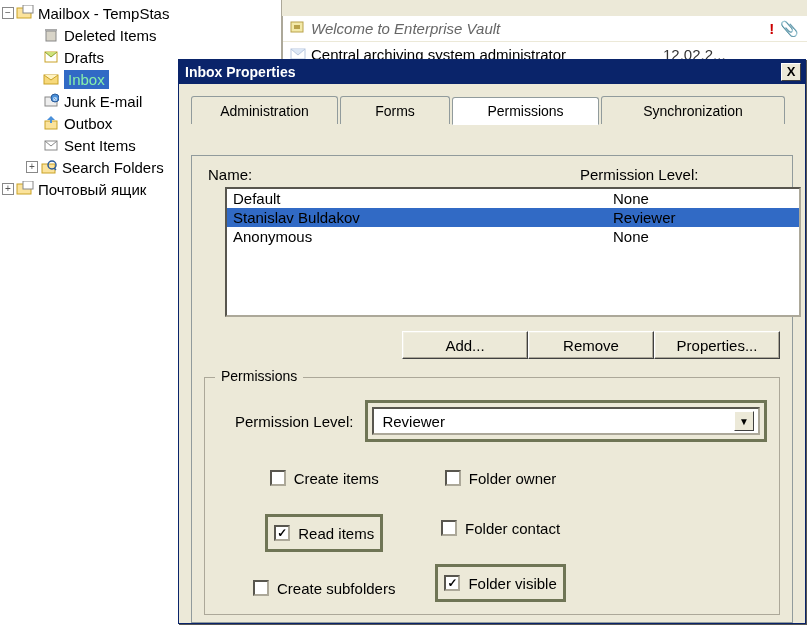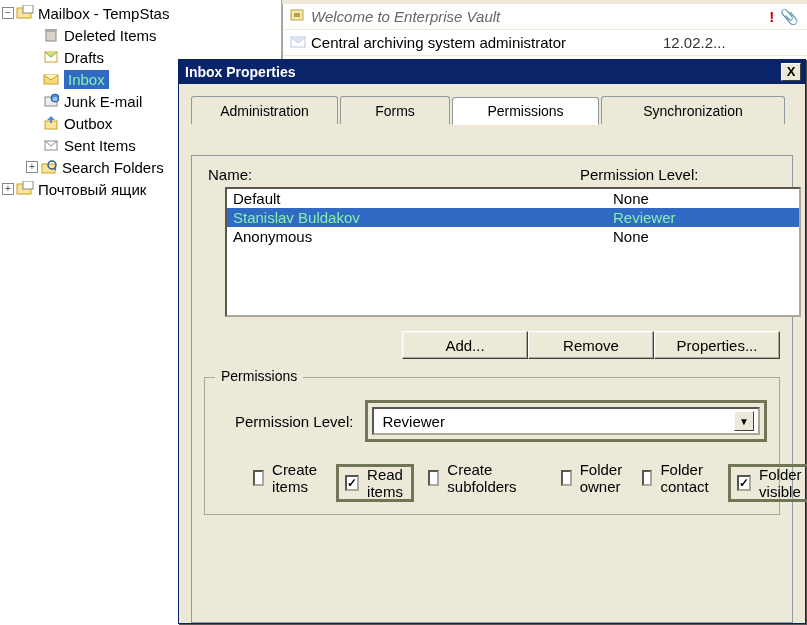--- a/index.html
+++ b/index.html
@@ -48,21 +48,21 @@
     margin-right: 4px;
   }
   .tree-label.selected {
     background: #316ac5;
     color: #86efac;
     padding: 1px 4px;
   }
   
   .messages {
     position: absolute;
-    left: 282px; top: 4px;
+    left: 282px; top: 16px;
     width: 525px; height: 60px;
     background: #fff;
     border-left: 1px solid #aca899;
   }
   .msg-row {
     display: flex;
     align-items: center;
     height: 26px;
     border-bottom: 1px solid #ece9d8;
     padding-left: 6px;
@@ -165,21 +165,21 @@
     overflow-y: auto;
     font-size: 15px;
     margin-left: 21px;
   }
   .lrow {
     display: flex;
     padding: 1px 6px;
   }
   .lrow.sel {
     background: #316ac5;
-    color: #86efac;
+    color: #000000;
   }
   .lrow .c1 { flex: 1; }
   .lrow .c2 { width: 180px; }
   .btnrow {
     display: flex;
     justify-content: flex-end;
     margin-top: 14px;
   }
   .btn {
     width: 126px;
@@ -235,21 +235,21 @@
     border: 3px solid #6f7555;
     display: inline-flex;
     align-items: center;
     padding: 2px 6px;
   }
   .checks {
     display: flex;
     gap: 40px;
     margin-left: 36px;
   }
-  .check-col { display:flex; flex-direction:row; gap:14px; }
+  .check-col { display:flex; flex-direction:column; gap:22px;align-items:center; }
   .chk {
     display: flex;
     align-items: center;
     gap: 8px;
     font-size: 15px;
     height: 28px;
   }
   .cbox {
     width: 16px; height: 16px;
     background:#fff;

